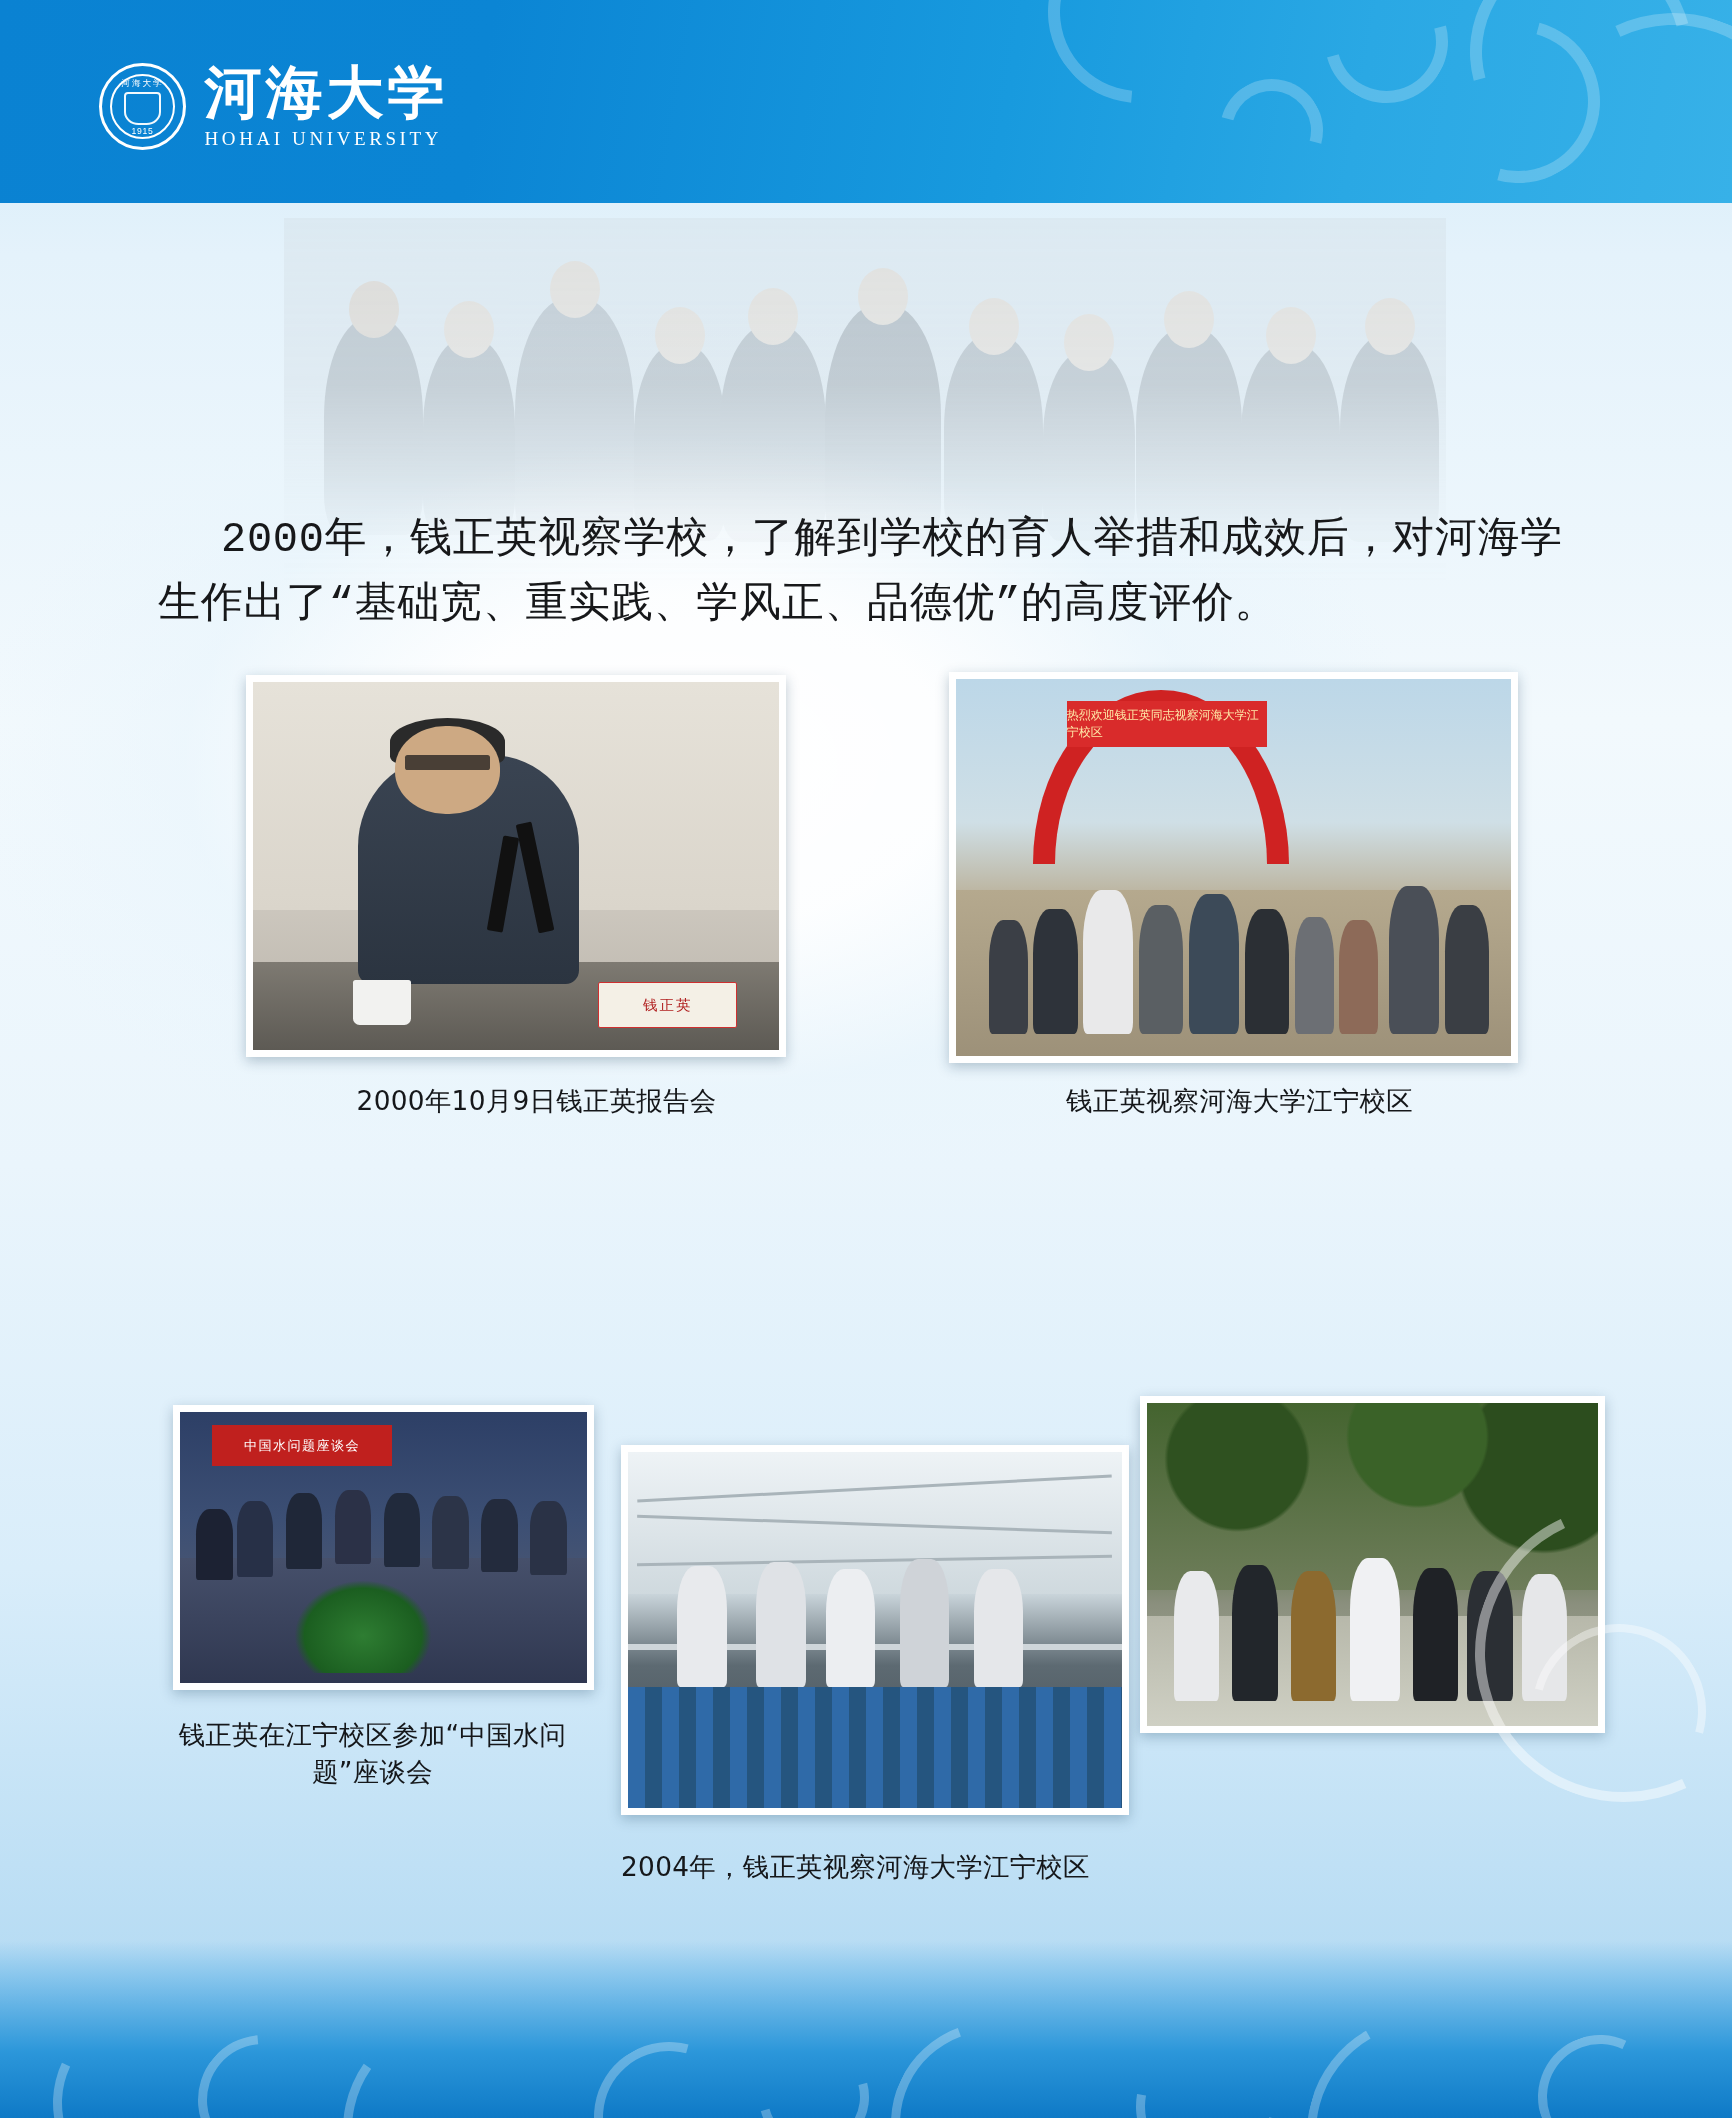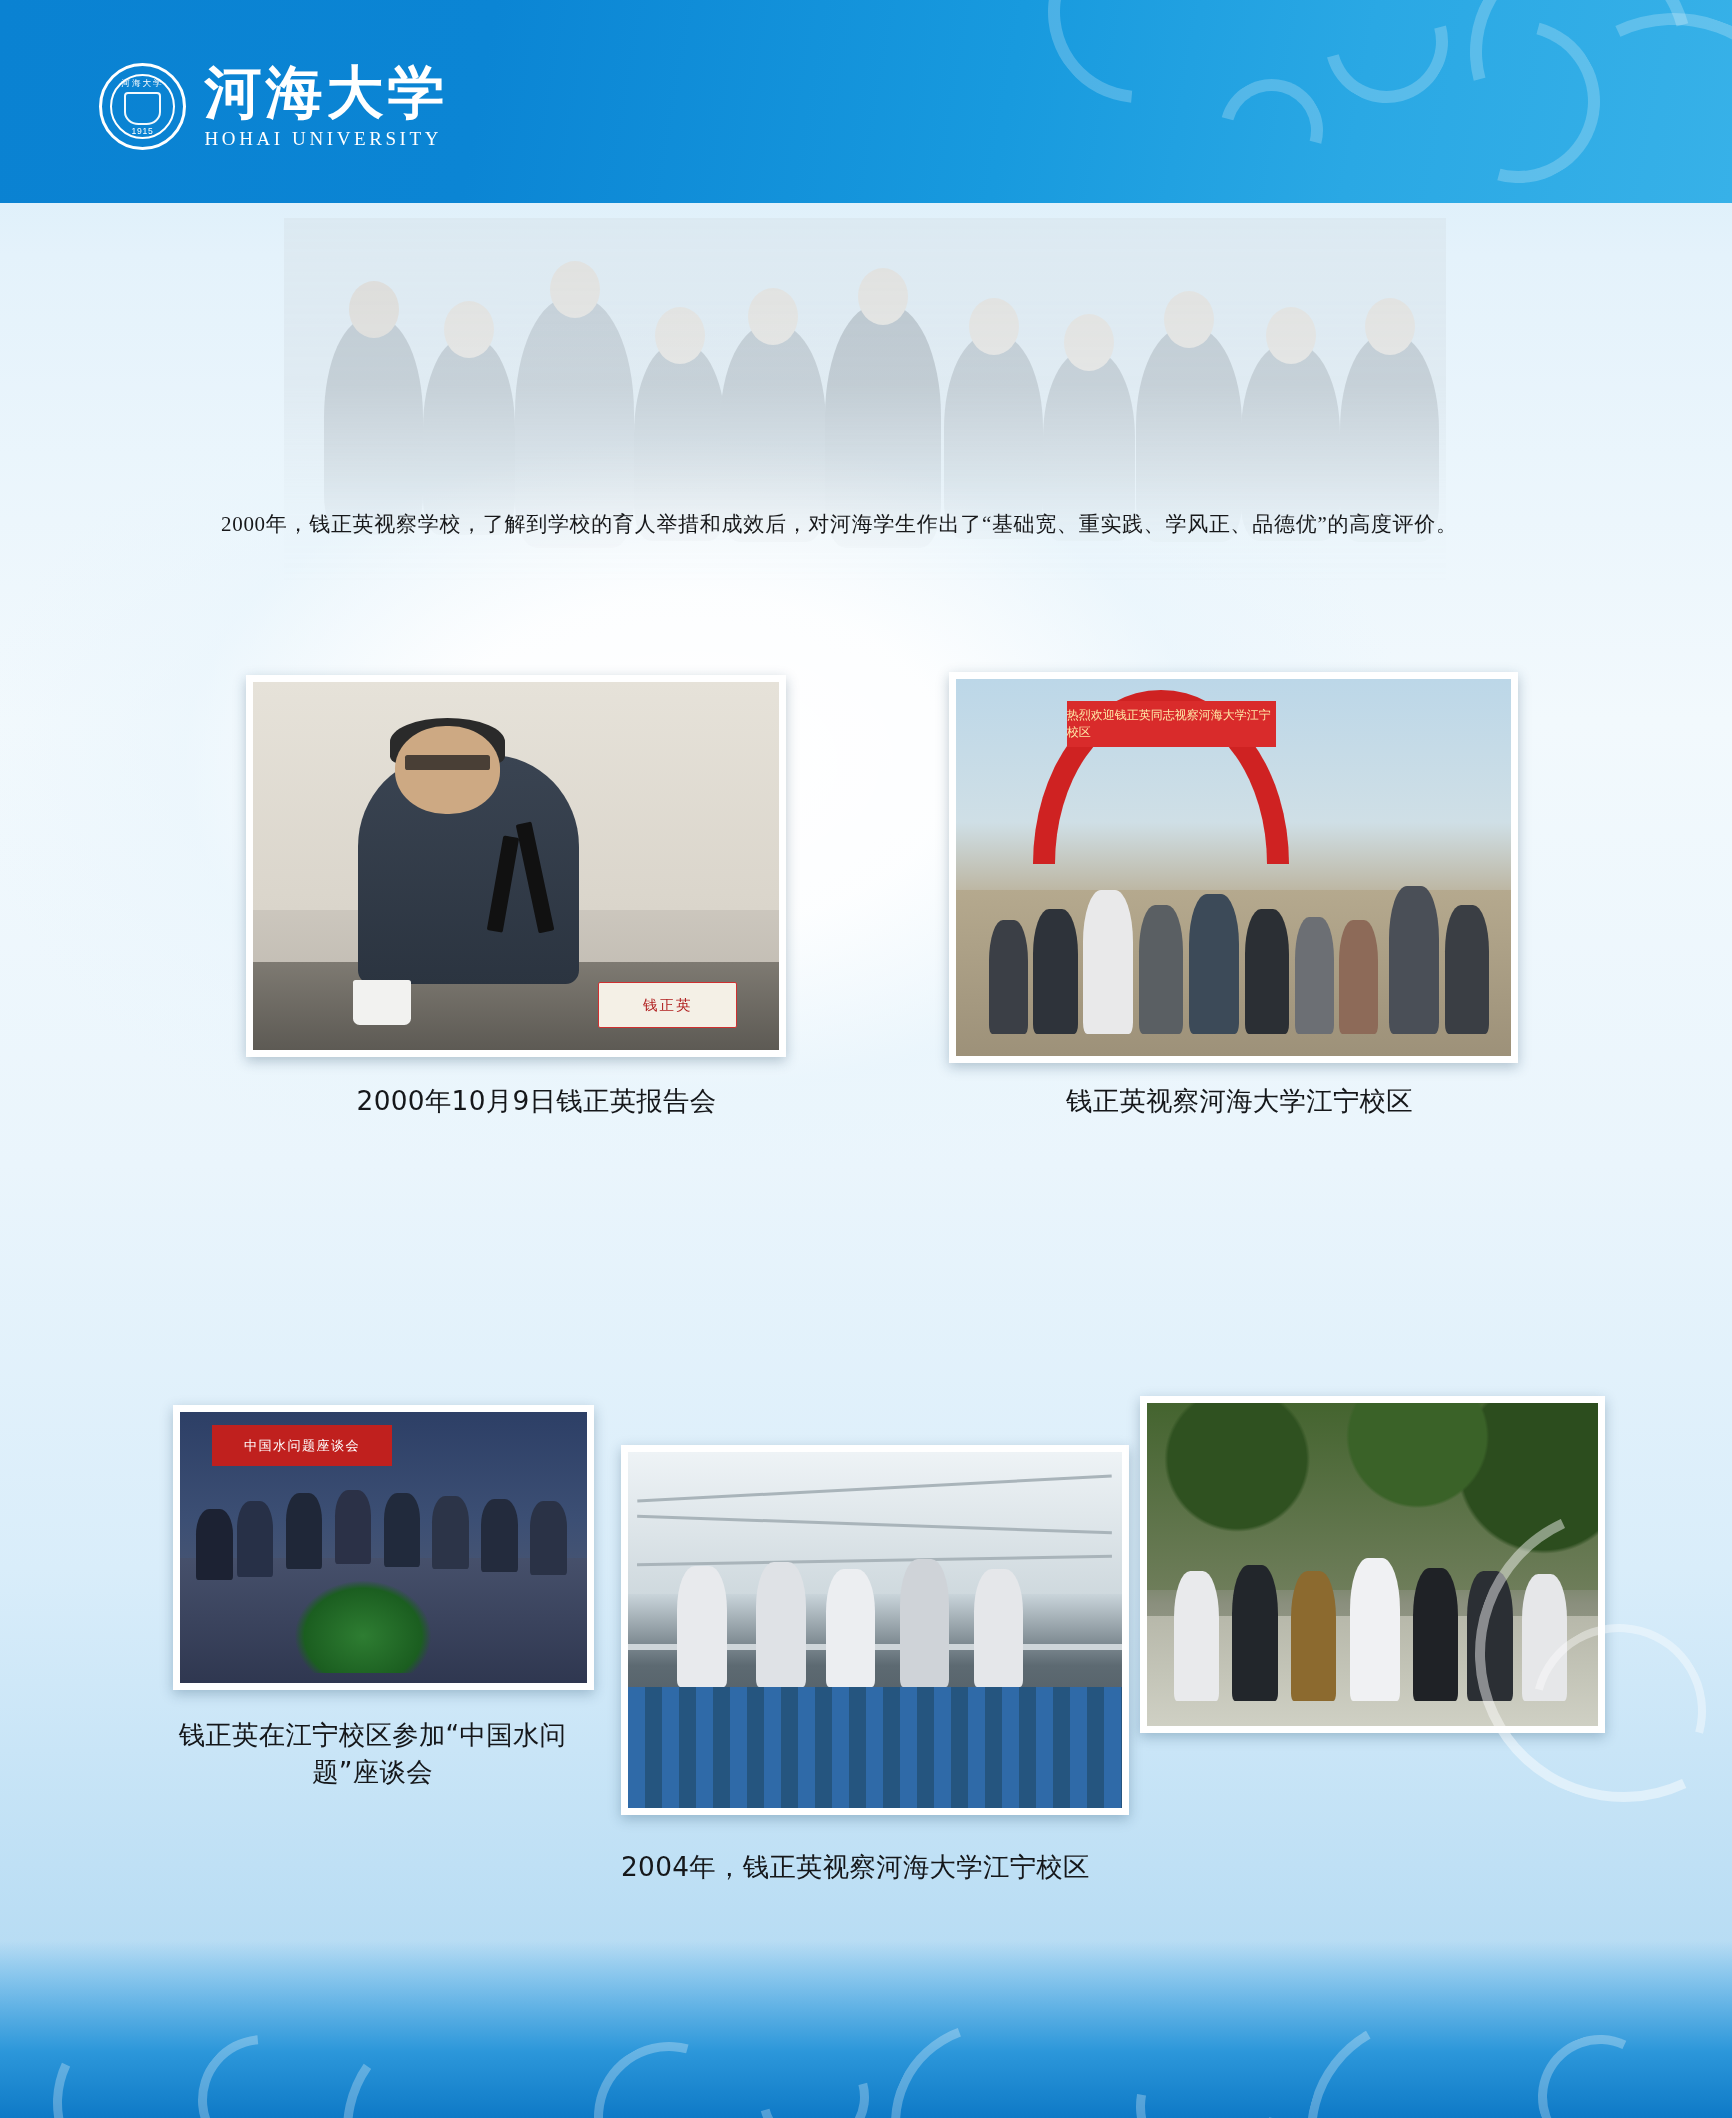--- a/index.html
+++ b/index.html
@@ -136,24 +136,24 @@
     top: -36px;
     width: 50px; height: 57px;
     border-radius: 50%;
     background: #d8b79a;
   }
 
   
   .para {
     position: absolute;
     color: #17181a;
-    font-size: 21px;
+    font-size: 42px;
     line-height: 1.55;
     letter-spacing: 0.7px;
-    font-family: Liberation Serif, serif;
+    font-family: Liberation Mono, monospace;
   }
   .para .indent { display: inline-block; width: 63px; }
 
   #para1 { left: 158px; top: 508px; width: 1426px; }
   #para2 { left: 158px; top: 1182px; width: 1426px; }
 
   
   .photo {
     position: absolute;
     background: #ffffff;
@@ -187,21 +187,21 @@
   .p1-mic1 { position:absolute; left:46%; top:42%; width:3%; height:26%; background:#111; transform:rotate(10deg); border-radius:2px;}
   .p1-mic2 { position:absolute; left:52%; top:38%; width:3%; height:30%; background:#111; transform:rotate(-12deg); border-radius:2px;}
   .p1-cup { position:absolute; left:19%; bottom:7%; width:11%; height:12%; background:#f2f2f0; border-radius:2.6px 2.6px 6.6px 6.6px;}
   .p1-plate { position:absolute; right:8%; bottom:6%; width:26%; height:12%; background:#f4f0e6; border:1.3px solid #cf3030; border-radius:2px;}
   .p1-plate span { position:absolute; inset:0; display:flex; align-items:center; justify-content:center; color:#b01e1e; font-size:14.5px; letter-spacing:2px;font-family:Liberation Mono, monospace;}
 
   
   #photo2 { left: 949px; top: 672px; width: 569px; height: 391px; }
   #photo2 .inner { background: linear-gradient(180deg,#bcd7e8 0%,#cfdfe6 38%,#b9ae95 60%,#a79c84 100%); }
   .p2-arch { position:absolute; left:14%; top:3%; width:46%; height:46%; border:22.4px solid #cf2222; border-bottom:none; border-radius:50% 50% 0 0 / 100% 100% 0 0; box-sizing:border-box;}
-  .p2-banner { position:absolute; left:20%; top:6%; width:36%; height:12%; background:#d92b2b;padding-left:9px; }
+  .p2-banner { position:absolute; left:20%; top:6%; width:36%; height:12%; background:#d92b2b; }
   .p2-banner span { position:absolute; inset:0; color:#ffe9a8; font-size:12px; display:flex; align-items:center; justify-content:center;}
   .p2-ground { position:absolute; left:0; right:0; bottom:0; height:44%; background:linear-gradient(180deg,#b5a98e,#9d9179);}
   .p2-fig { position:absolute; bottom:6%; border-radius:36% 36% 8% 8%; }
 
   
   #photo3 { left: 173px; top: 1405px; width: 421px; height: 285px; }
   #photo3 .inner { background: linear-gradient(180deg,#2d3f66 0%,#3c4f74 40%,#5b5f6e 100%); }
   .p3-banner { position:absolute; left:8%; top:5%; width:44%; height:15%; background:#c0201e;}
   .p3-banner span { position:absolute; inset:0; color:#fff; font-size:13.2px; display:flex; align-items:center; justify-content:center; letter-spacing:1.3px;}
   .p3-table { position:absolute; left:0; right:0; bottom:0; height:46%; background:linear-gradient(180deg,#46506b,#2f3750);}

